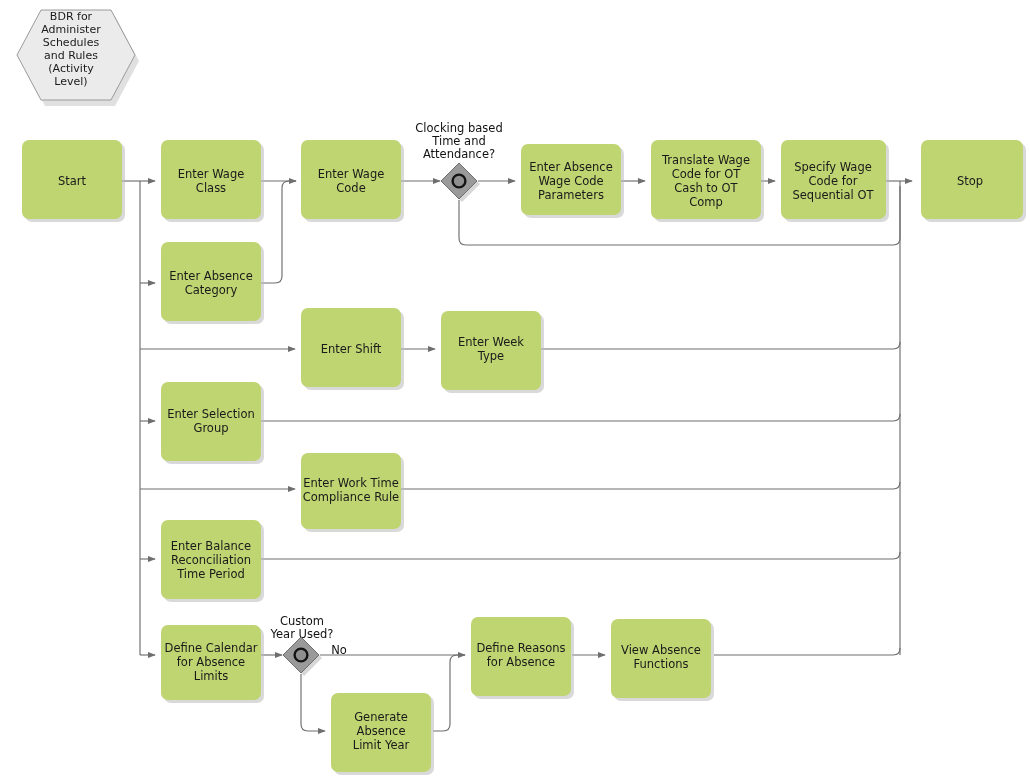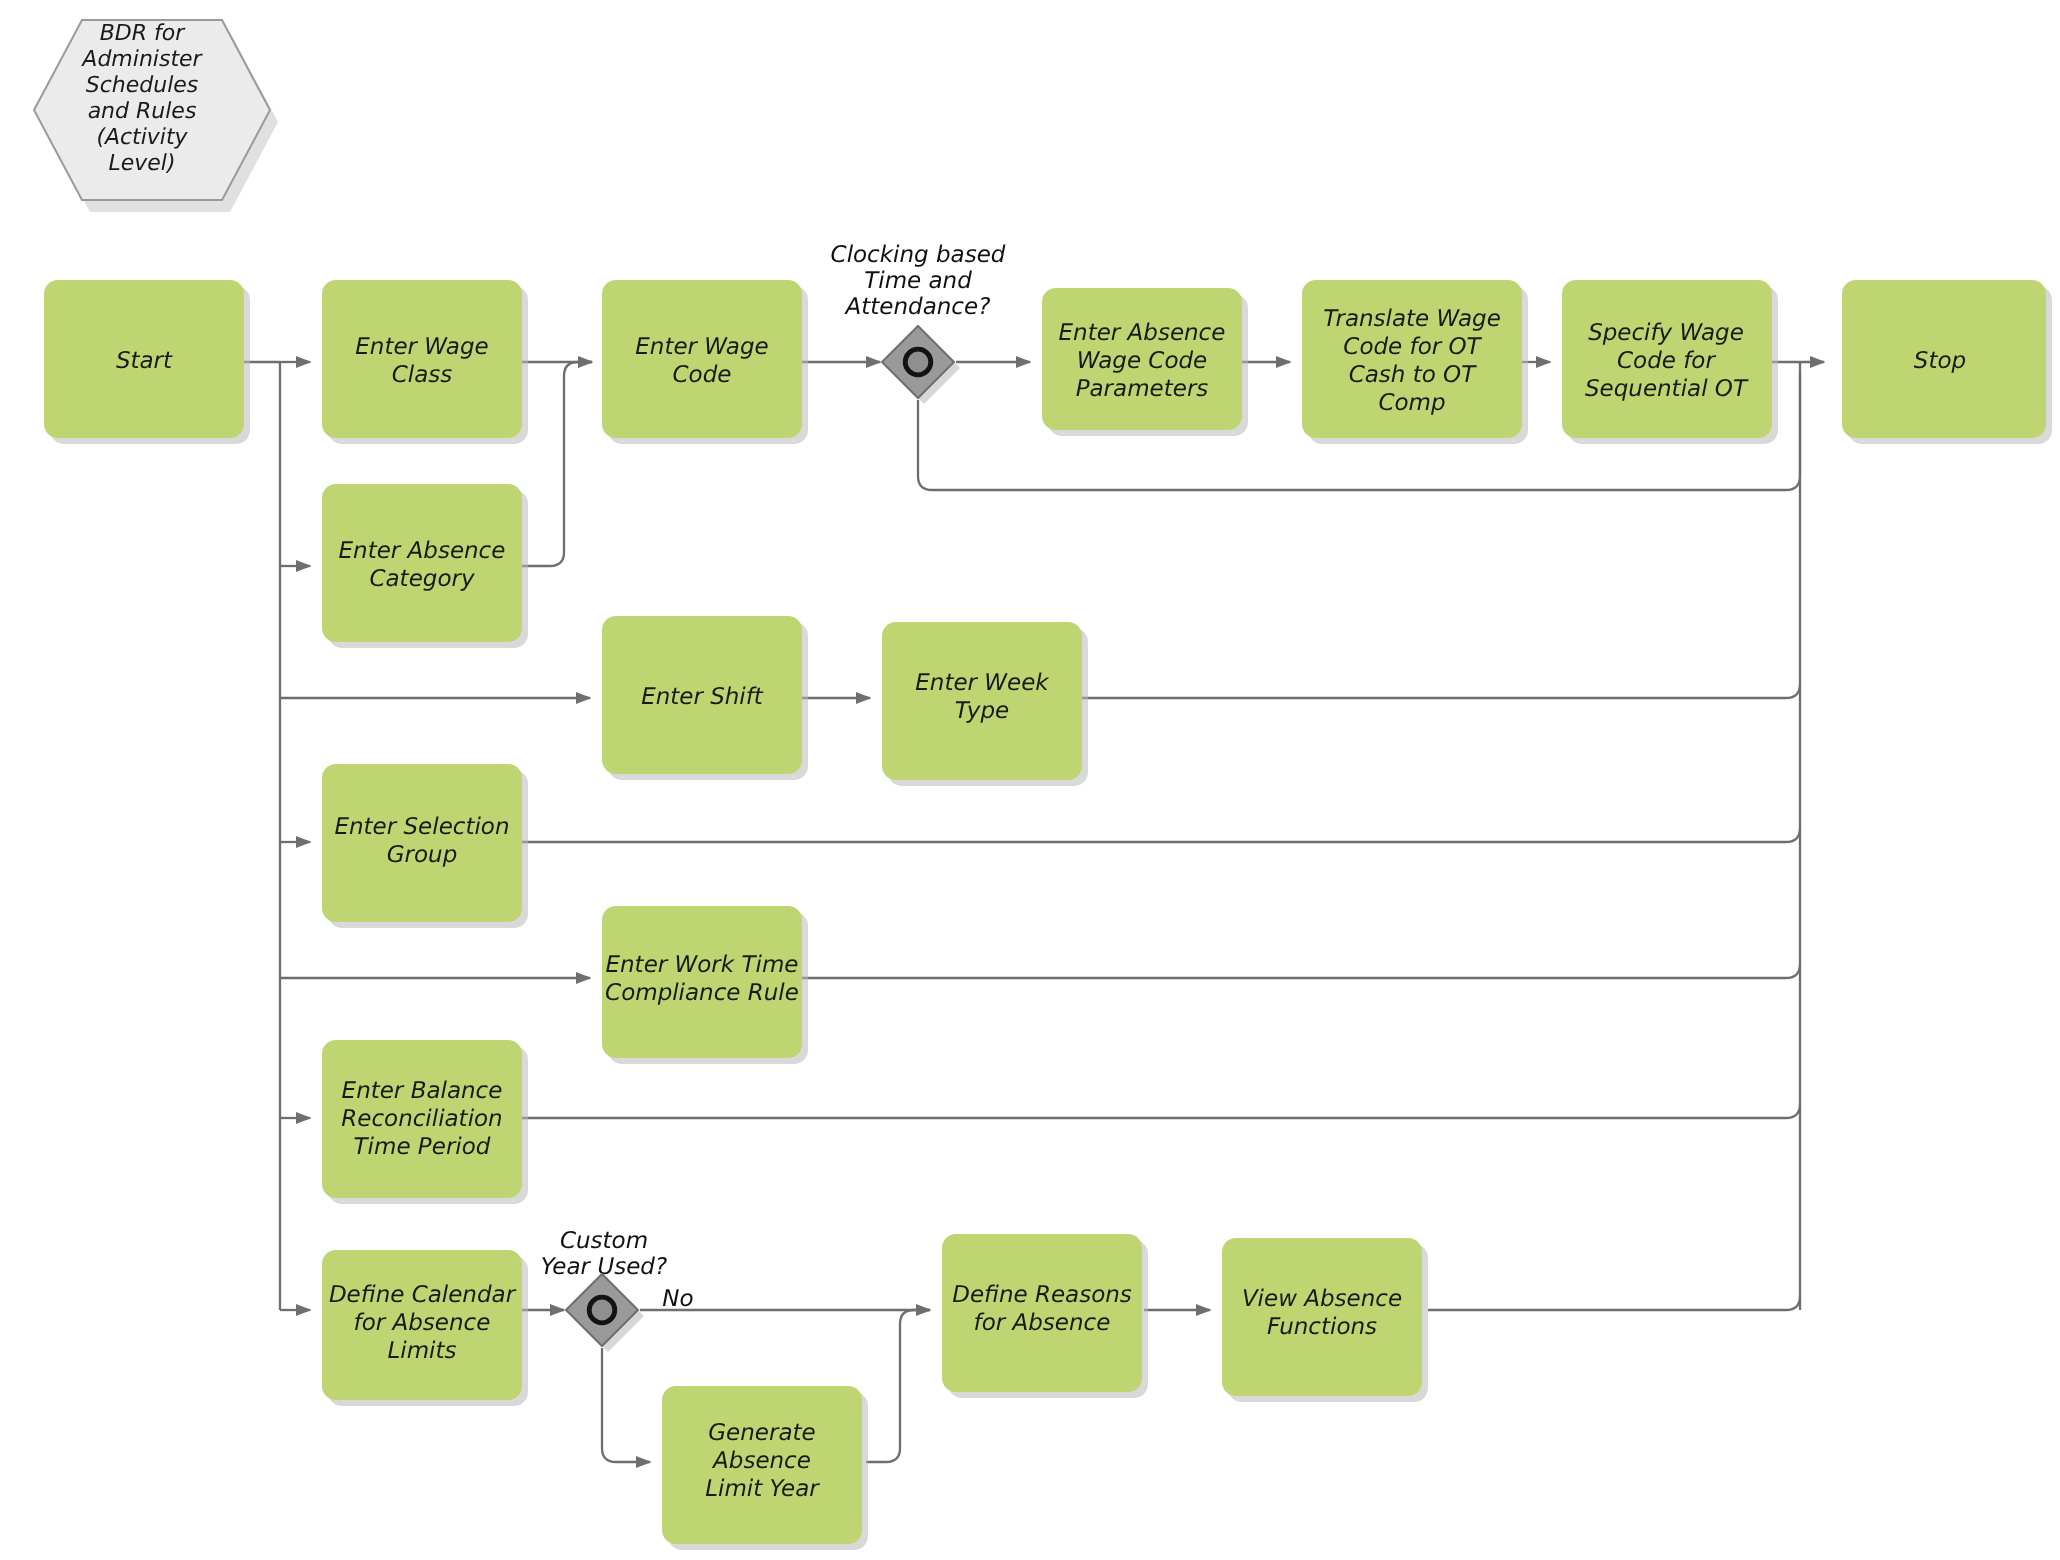--- a/index.html
+++ b/index.html
@@ -10,21 +10,20 @@
   body {
     width: 1030px;
     height: 780px;
     font-family: "DejaVu Sans", sans-serif;
     overflow: hidden;
   }
   #canvas {
     position: relative;
     width: 1030px;
     height: 780px;
-    font-style: italic;
   }
   svg#diagram {
     position: absolute;
     left: 0;
     top: 0;
     width: 1030px;
     height: 780px;
   }
   .node-rect {
     fill: #bed571;

